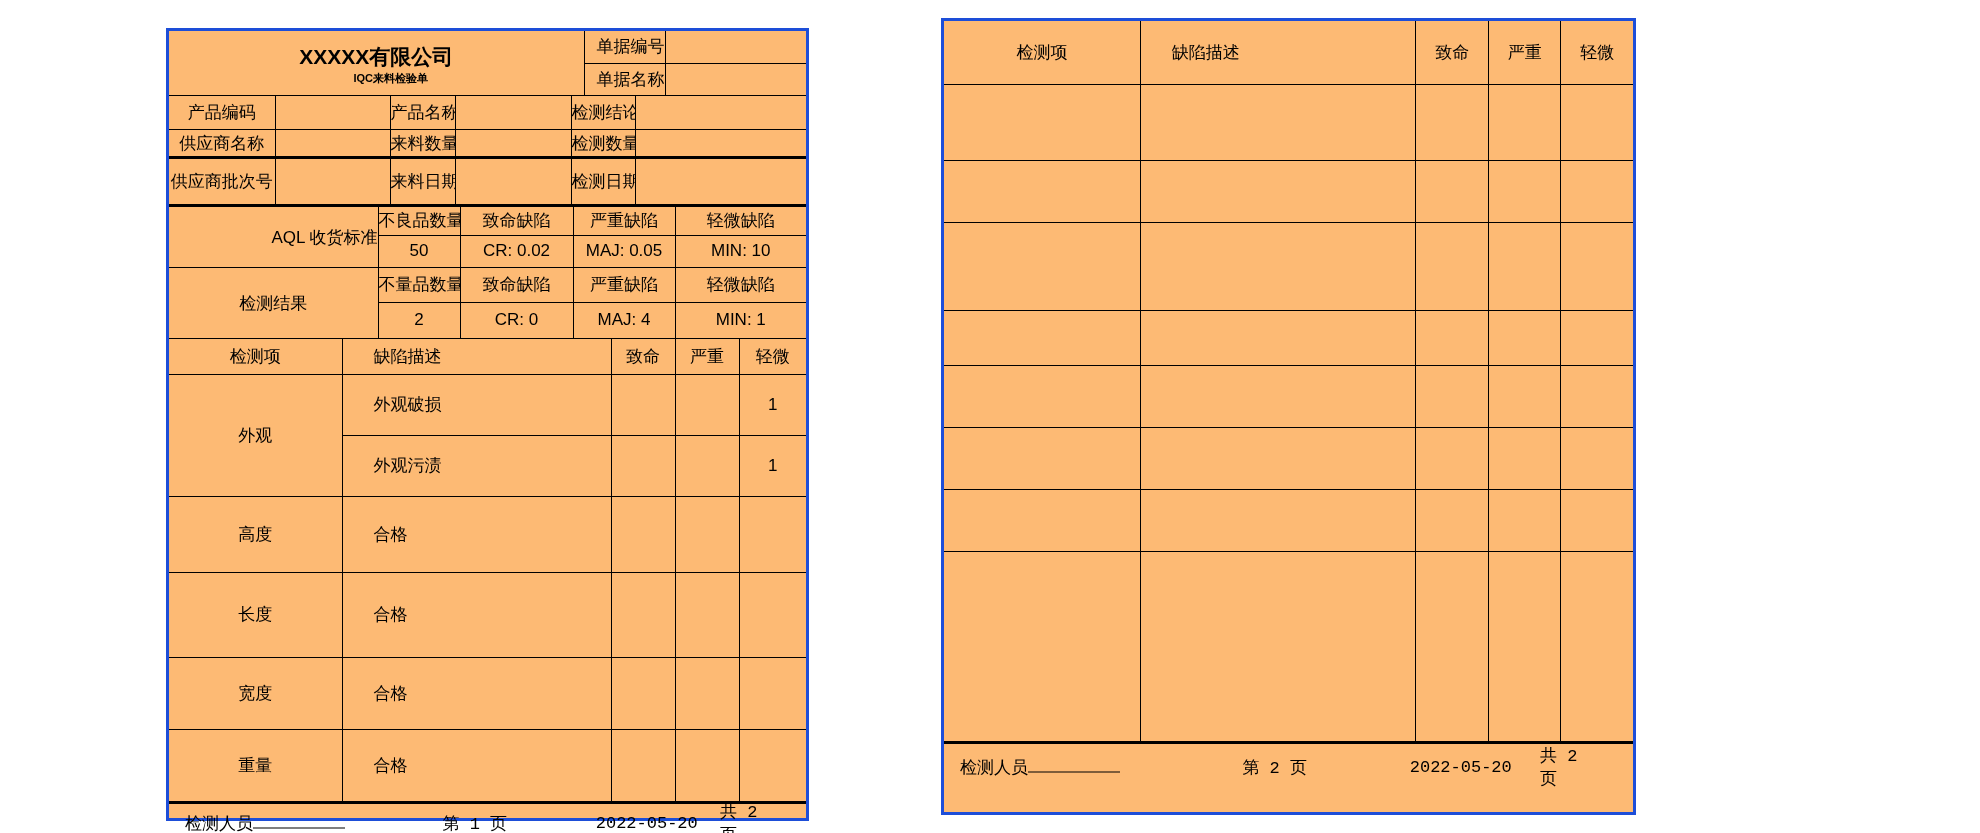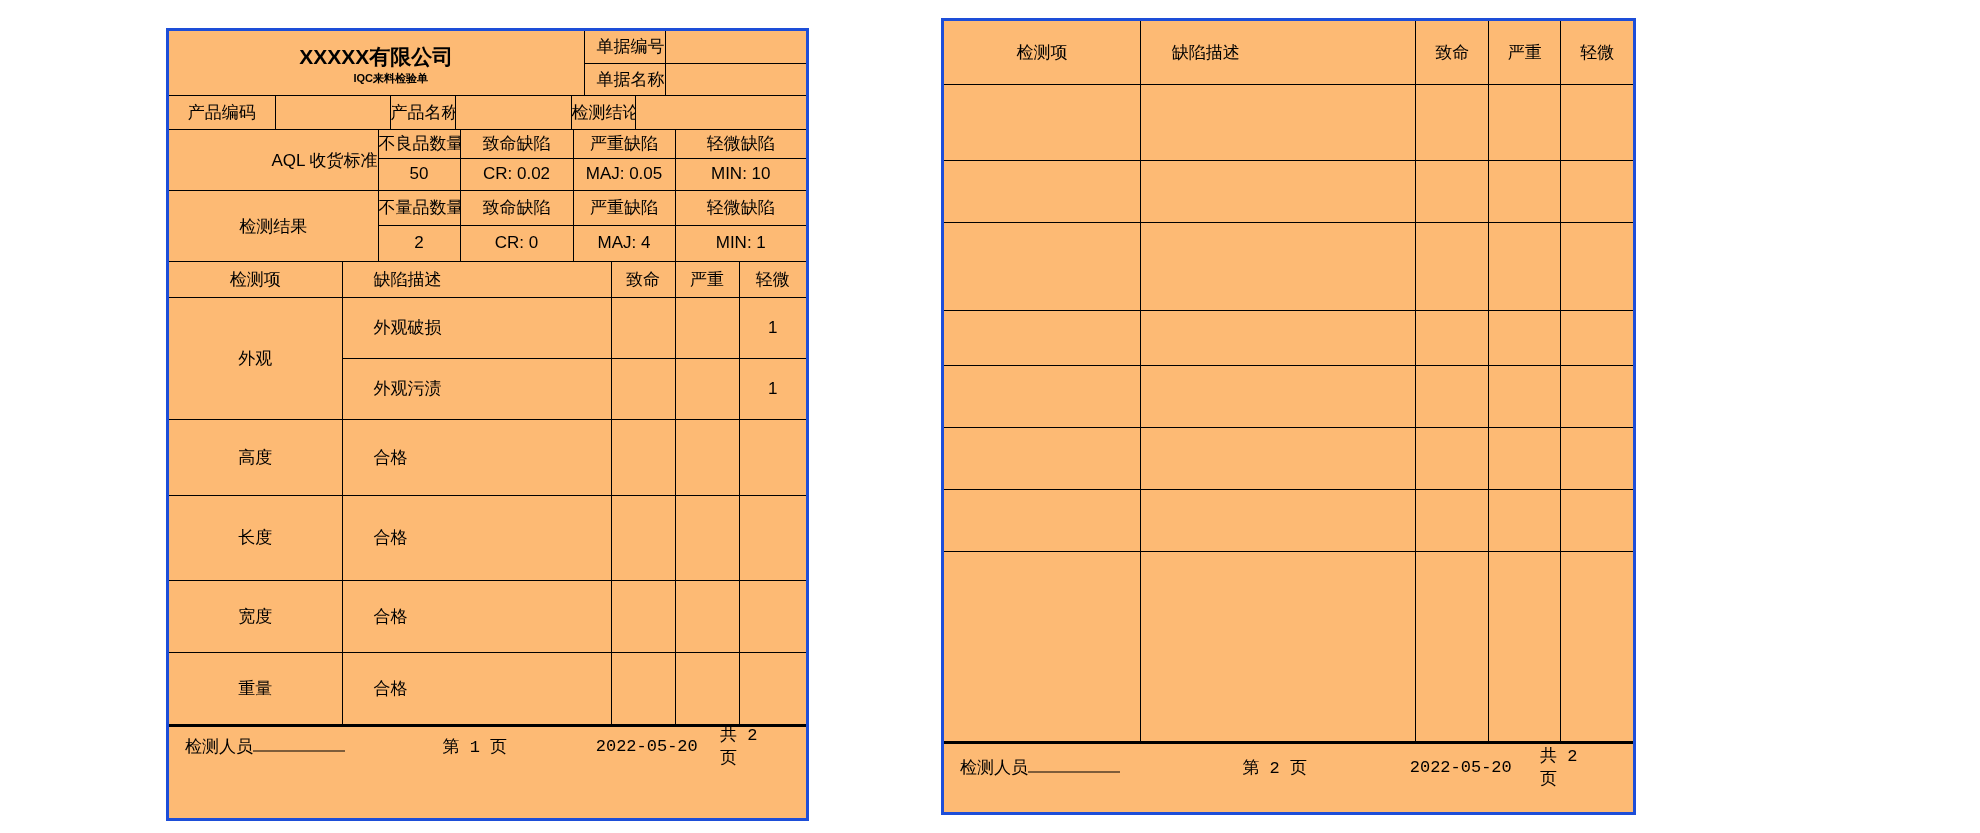--- a/index.html
+++ b/index.html
@@ -78,21 +78,65 @@
           <td class="br"></td>
           <td class="br">产品名称</td>
           <td class="br"></td>
           <td class="br">检测结论</td>
           <td></td>
         </tr>
       </tbody>
         </table>
     </div>
 
-
+    <div class="sec thick">
+      <table>
+        <colgroup>
+            <col style="width:106px">
+            <col style="width:115px">
+            <col style="width:65px">
+            <col style="width:116px">
+            <col style="width:64px">
+            <col style="width:171px">
+          </colgroup>
+        <tbody>
+            <tr style="height:26px">
+          <td class="br">供应商名称</td>
+          <td class="br"></td>
+          <td class="br">来料数量</td>
+          <td class="br"></td>
+          <td class="br">检测数量</td>
+          <td></td>
+        </tr>
+      </tbody>
+        </table>
+    </div>
+
+    <div class="sec thick">
+      <table>
+        <colgroup>
+            <col style="width:106px">
+            <col style="width:115px">
+            <col style="width:65px">
+            <col style="width:116px">
+            <col style="width:64px">
+            <col style="width:171px">
+          </colgroup>
+        <tbody>
+            <tr style="height:45px">
+          <td class="br">供应商批次号</td>
+          <td class="br"></td>
+          <td class="br">来料日期</td>
+          <td class="br"></td>
+          <td class="br">检测日期</td>
+          <td></td>
+        </tr>
+      </tbody>
+        </table>
+    </div>
 
     <div class="sec">
       <table>
         <colgroup>
             <col style="width:209px">
             <col style="width:82px">
             <col style="width:113px">
             <col style="width:102px">
             <col style="width:131px">
           </colgroup>

